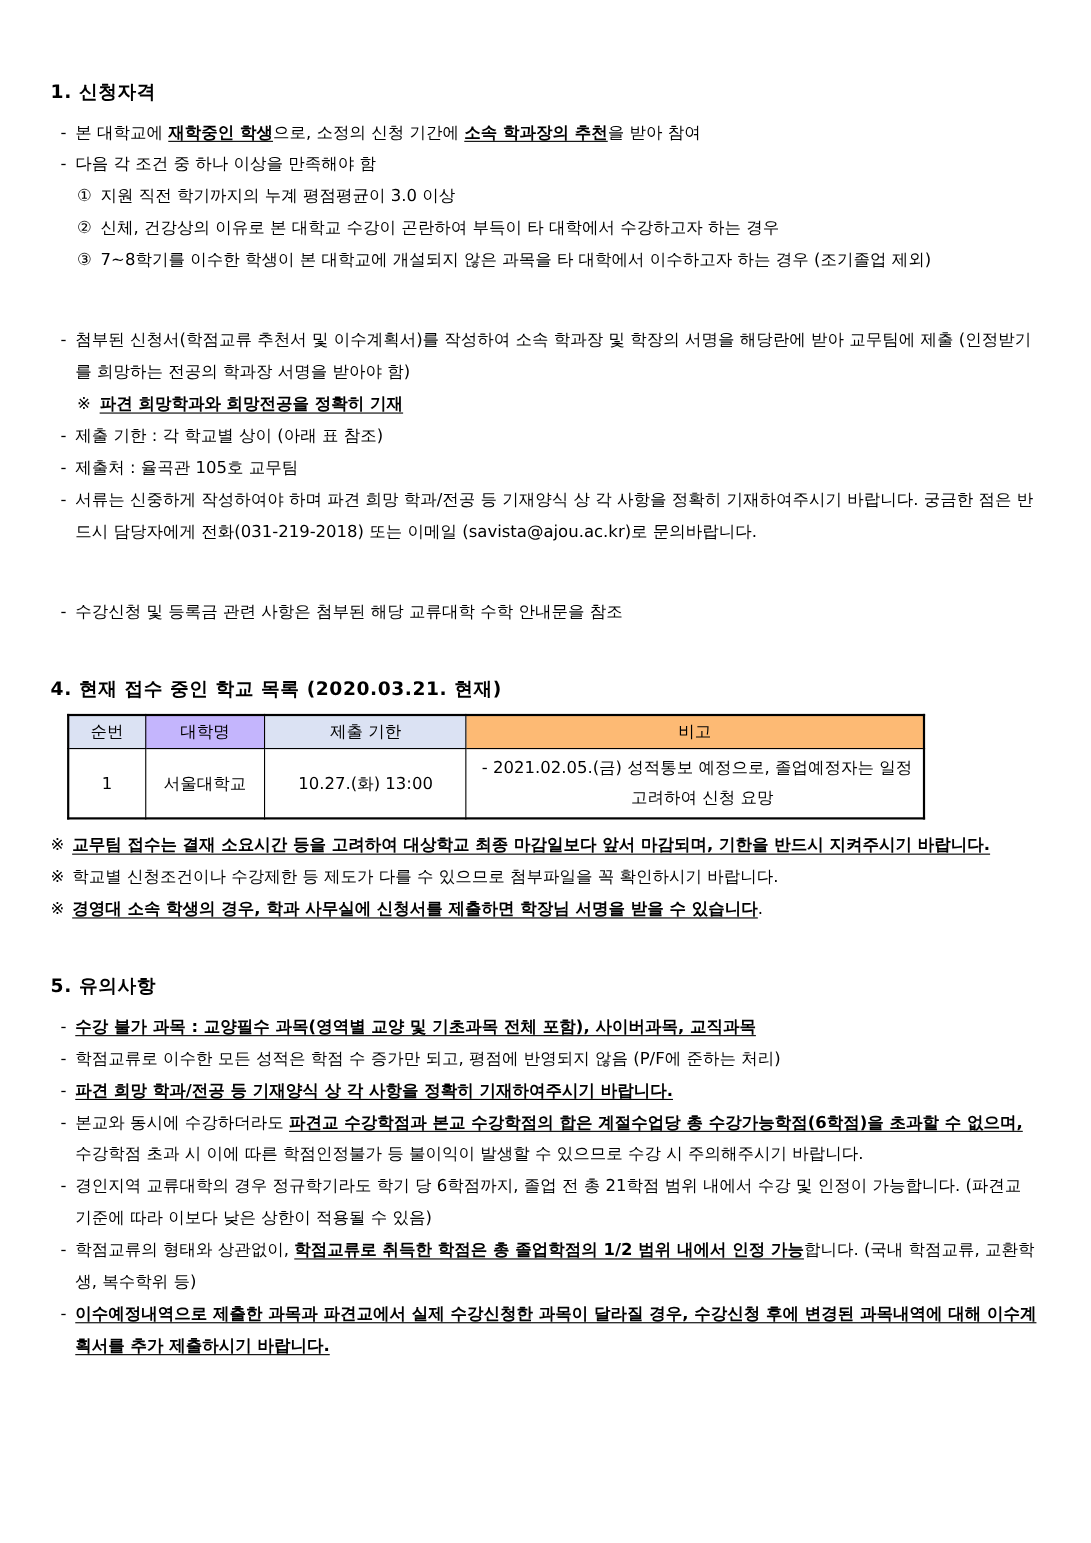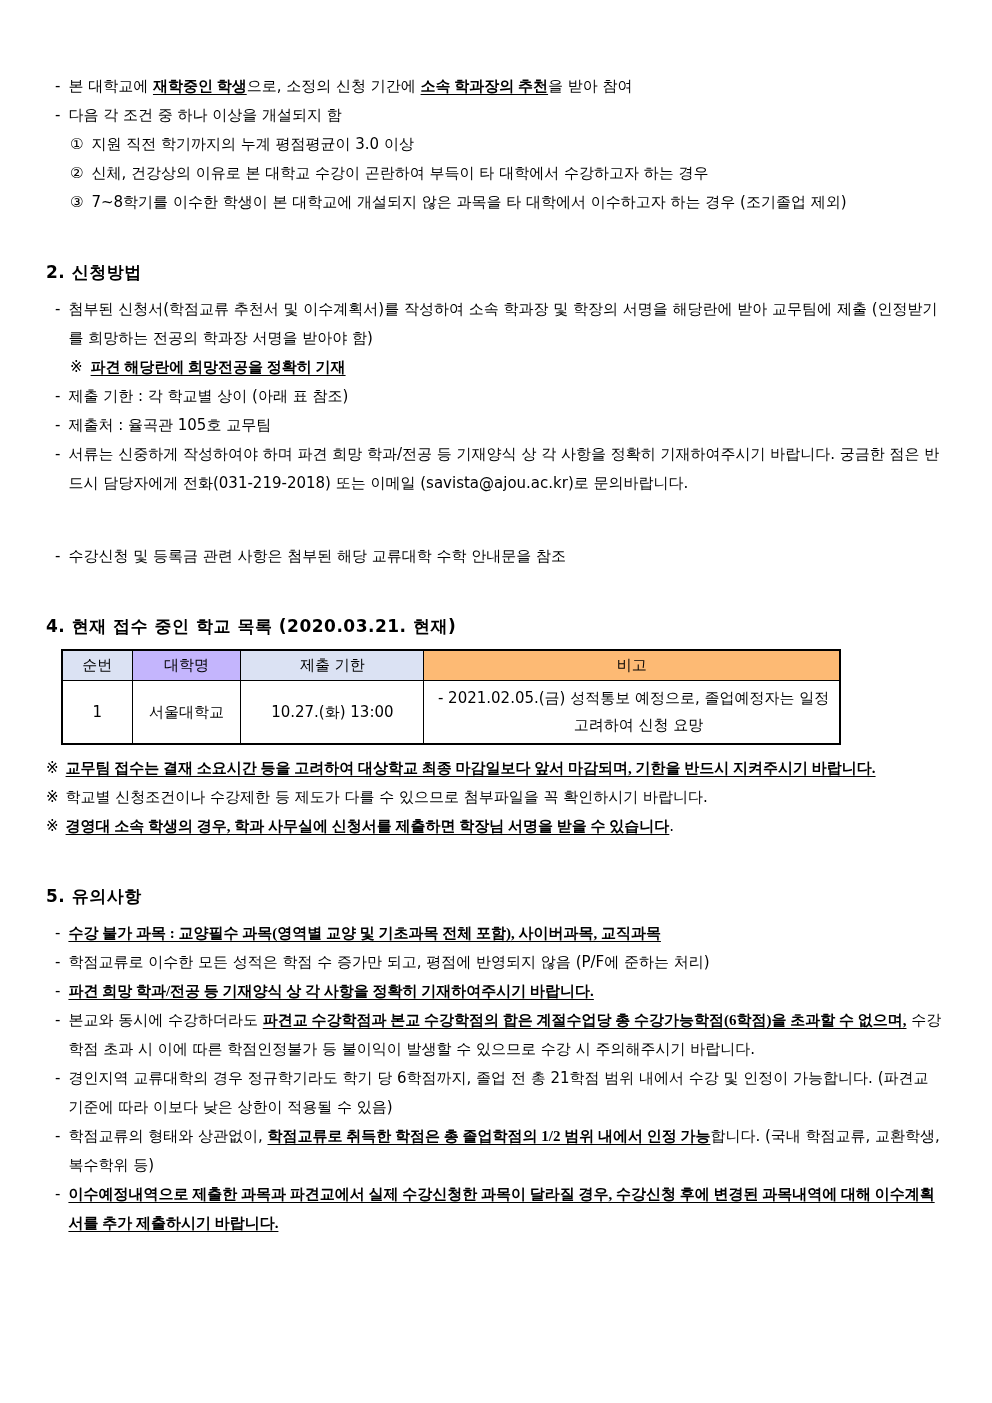--- a/index.html
+++ b/index.html
@@ -17,21 +17,21 @@
     font-size:17px;font-weight:bold;
     margin:0 0 11px 0;letter-spacing:0.5px;
   }
   .item{display:flex;line-height:29px;}
   .item .marker{flex:0 0 auto;margin-right:8px;white-space:pre;}
   .item .content{flex:1 1 auto;}
   .ind1{margin-left:9px;}
   .ind2{margin-left:24px;}
   .ind0{margin-left:0;}
   .b{font-weight:bold;}
-  .u{text-decoration:underline;text-underline-offset:3px;font-family:Liberation Serif, serif;}
+  .u{text-decoration:underline;text-underline-offset:3px;}
   .exch-table{
     border-collapse:collapse;
     width:780px;
     margin:10px 0 9px 15px;
     font-size:15px;
     border:2px solid #000;
   }
   .exch-table th{
     border:1px solid #000;
     font-weight:normal;
@@ -48,50 +48,50 @@
   .notes{margin-top:2px;}
   .note-item{display:flex;line-height:29px;}
   .note-item .marker{flex:0 0 auto;margin-right:7px;}
 </style>
 </head>
 <body>
 
 <div class="doc">
   <div id="sections-root">
       <section class="section">
+        <h2 class="sec-heading">1. 신청자격</h2>
         <div class="item ind1">
           <span class="marker">-</span>
           <span class="content"><span>본 대학교에 </span><span class="b u">재학중인 학생</span><span>으로, 소정의 신청 기간에 </span><span class="b u">소속 학과장의 추천</span><span>을 받아 참여</span></span>
         </div>
         <div class="item ind1">
           <span class="marker">-</span>
-          <span class="content"><span>다음 각 조건 중 하나 이상을 개설되지 함</span></span>
+          <span class="content"><span>다음 각 조건 중 하나 이상을 만족해야 함</span></span>
         </div>
         <div class="item ind2">
           <span class="marker">①</span>
           <span class="content"><span>지원 직전 학기까지의 누계 평점평균이 3.0 이상</span></span>
         </div>
         <div class="item ind2">
           <span class="marker">②</span>
           <span class="content"><span>신체, 건강상의 이유로 본 대학교 수강이 곤란하여 부득이 타 대학에서 수강하고자 하는 경우</span></span>
         </div>
         <div class="item ind2">
           <span class="marker">③</span>
           <span class="content"><span>7~8학기를 이수한 학생이 본 대학교에 개설되지 않은 과목을 타 대학에서 이수하고자 하는 경우 (조기졸업 제외)</span></span>
         </div>
       </section>
       <section class="section">
-        <h2 class="sec-heading">2. 신청방법</h2>
         <div class="item ind1">
           <span class="marker">-</span>
           <span class="content"><span>첨부된 신청서(학점교류 추천서 및 이수계획서)를 작성하여 소속 학과장 및 학장의 서명을 해당란에 받아 교무팀에 제출 (인정받기를 희망하는 전공의 학과장 서명을 받아야 함)</span></span>
         </div>
         <div class="item ind2">
           <span class="marker">※</span>
-          <span class="content"><span class="b u">파견 해당란에 희망전공을 정확히 기재</span></span>
+          <span class="content"><span class="b u">파견 희망학과와 희망전공을 정확히 기재</span></span>
         </div>
         <div class="item ind1">
           <span class="marker">-</span>
           <span class="content"><span>제출 기한 : 각 학교별 상이 (아래 표 참조)</span></span>
         </div>
         <div class="item ind1">
           <span class="marker">-</span>
           <span class="content"><span>제출처 : 율곡관 105호 교무팀</span></span>
         </div>
         <div class="item ind1">

